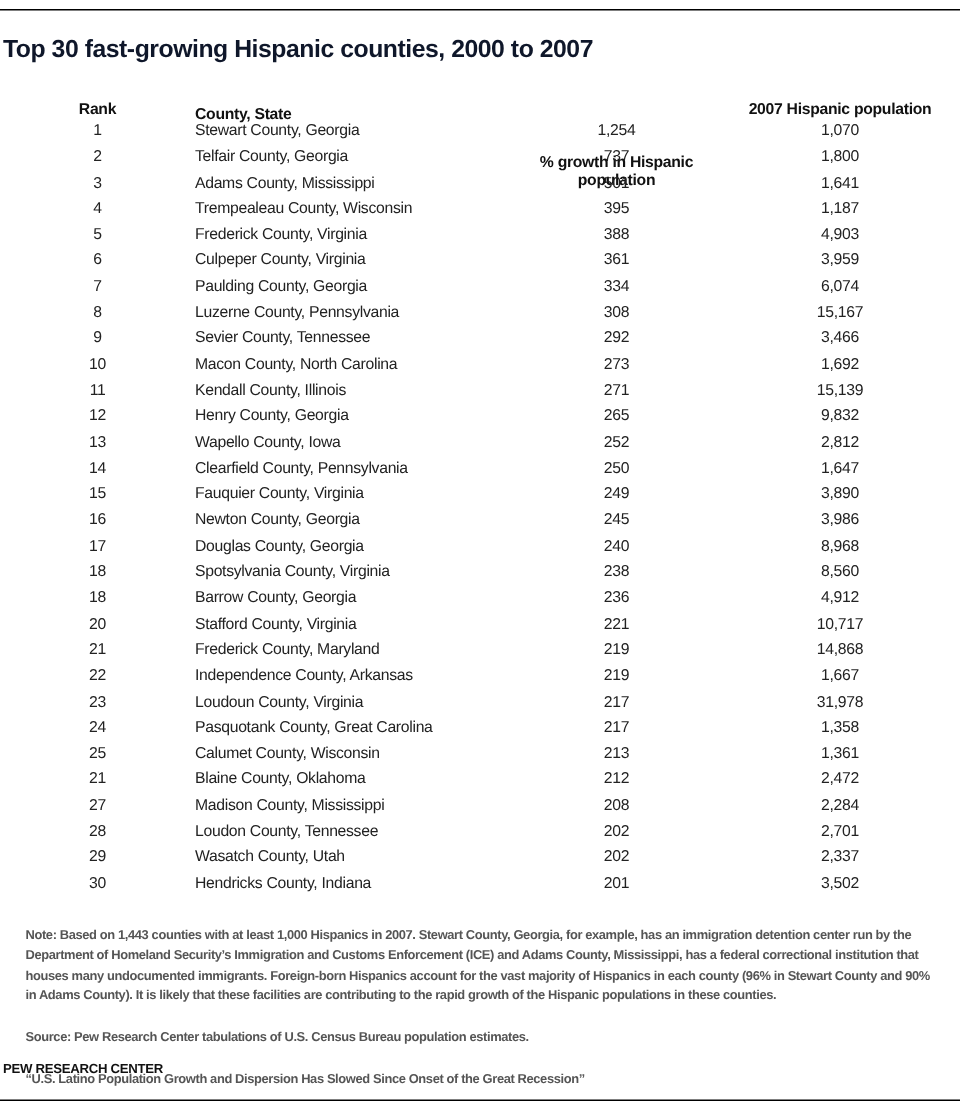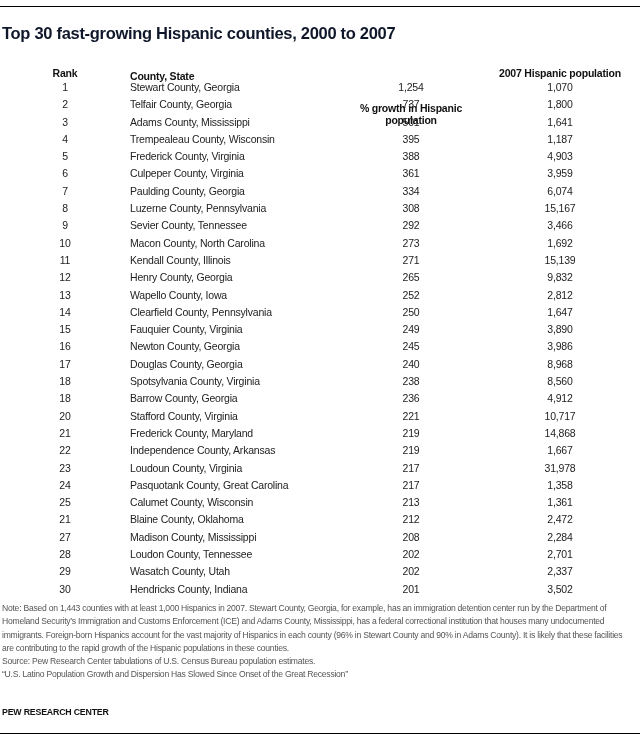--- a/index.html
+++ b/index.html
@@ -19,21 +19,21 @@
     .rows { position: absolute; left: 0; top: 79px; width: 640px; }
     .row { position: relative; height: 17.3px; font-size: 10.5px; color: #222;
            letter-spacing: -0.2px; }
     .row span { position: absolute; top: 2px; white-space: nowrap; }
     .row .c-rank { left: 47px; width: 36px; text-align: center; }
     .row .c-county { left: 130px; }
     .row .c-growth { left: 340px; width: 142px; text-align: center; }
     .row .c-pop { left: 485px; width: 150px; text-align: center; }
     .notes { position: absolute; left: 2px; top: 602px; width: 634px; font-size: 8.6px;
              line-height: 13.3px; color: #555; letter-spacing: -0.25px; }
-    .notes div { margin: 0; }
+    .notes div { margin: 15px; font-weight: bold; }
     .footer { position: absolute; left: 2px; top: 707px; font-size: 8.8px; font-weight: bold;
               color: #111; letter-spacing: -0.2px; }
   </style>
 </head>
 <body>
 
 <div class="rule top"></div>
 
 <div class="title">Top 30 fast-growing  Hispanic counties, 2000 to 2007</div>
 

